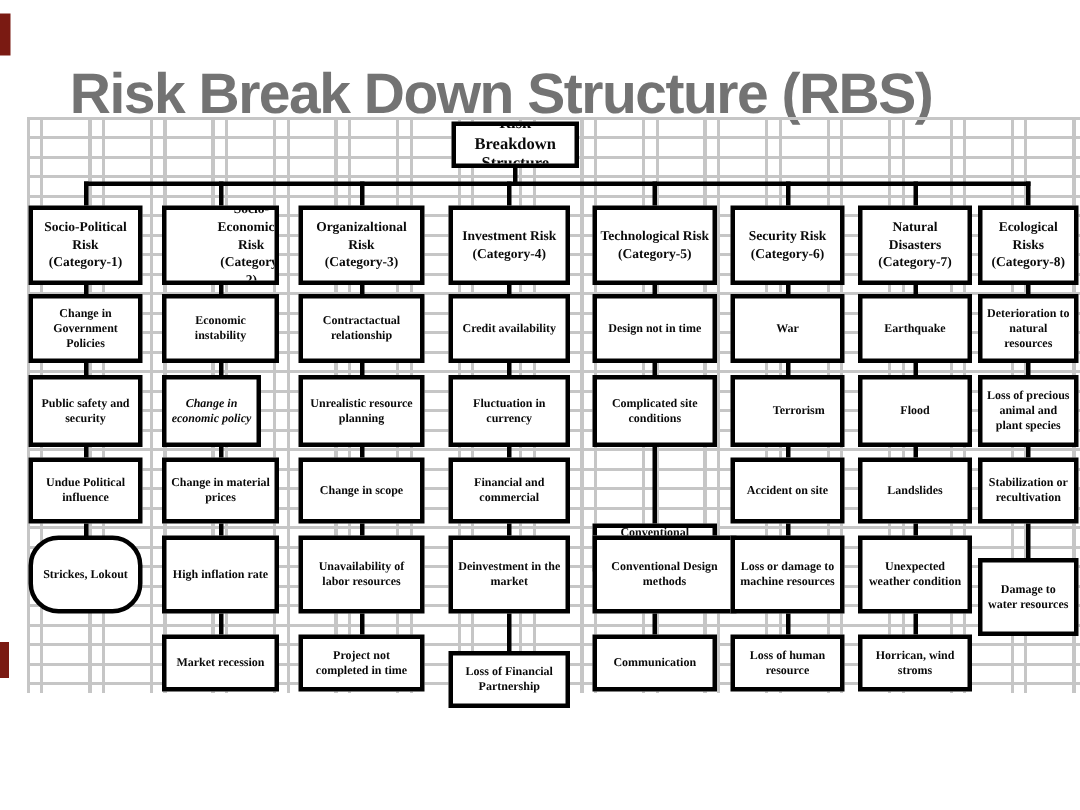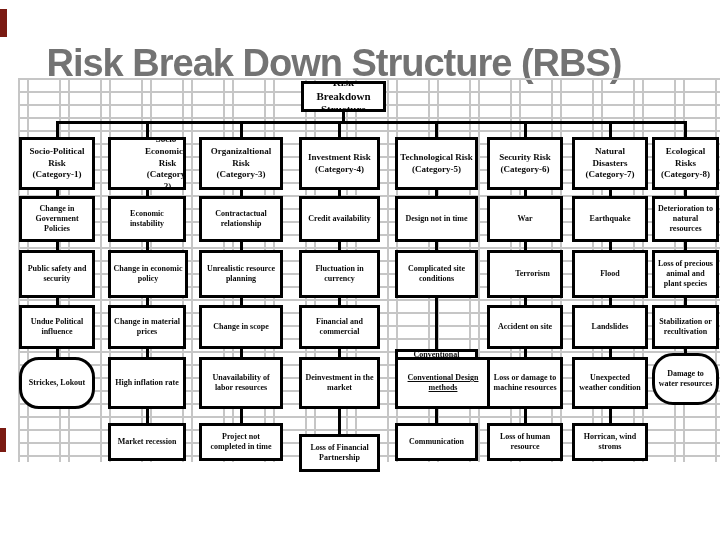--- a/index.html
+++ b/index.html
@@ -53,21 +53,21 @@
         <div class="box item" style="left: 1px; top: 172px; width: 76px; height: 48px;">Public safety and security</div>
         <div class="box item" style="left: 1px; top: 227px; width: 76px; height: 44px;">Undue Political influence</div>
         <div class="box item" style="left: 1px; top: 279px; width: 76px; height: 52px; border-radius: 20px;">Strickes, Lokout</div>
         <div class="vline" style="left: 127.5px; top: 43px; height: 19px;"></div>
         <div class="vline" style="left: 127.5px; top: 109px; height: 255px;"></div>
         <div class="box cat" style="left: 90px; top: 59px; width: 78px; height: 53px; padding-left: 43px;">
           <div>Socio-Economical Risk</div>
           <div>(Category-2)</div>
         </div>
         <div class="box item" style="left: 90px; top: 118px; width: 78px; height: 46px;">Economic instability</div>
-        <div class="box item" style="left: 90px; top: 172px; width: 80px; height: 48px;">Change in economic policy</div>
+        <div class="box item" style="left: 90px; top: 172px; width: 66px; height: 48px; font-style: italic;">Change in economic policy</div>
         <div class="box item" style="left: 90px; top: 227px; width: 78px; height: 44px;">Change in material prices</div>
         <div class="box item" style="left: 90px; top: 279px; width: 78px; height: 52px;">High inflation rate</div>
         <div class="box item" style="left: 90px; top: 345px; width: 78px; height: 38px;">Market recession</div>
         <div class="vline" style="left: 221.5px; top: 43px; height: 19px;"></div>
         <div class="vline" style="left: 221.5px; top: 109px; height: 255px;"></div>
         <div class="box cat" style="left: 181px; top: 59px; width: 84px; height: 53px;">
           <div>Organizaltional Risk</div>
           <div>(Category-3)</div>
         </div>
         <div class="box item" style="left: 181px; top: 118px; width: 84px; height: 46px;">Contractactual relationship</div>
@@ -88,21 +88,21 @@
         <div class="box item" style="left: 281px; top: 356px; width: 81px; height: 38px;">Loss of Financial Partnership</div>
         <div class="vline" style="left: 417px; top: 43px; height: 19px;"></div>
         <div class="vline" style="left: 417px; top: 109px; height: 255px;"></div>
         <div class="box cat" style="left: 377px; top: 59px; width: 83px; height: 53px;">
           <div>Technological Risk</div>
           <div>(Category-5)</div>
         </div>
         <div class="box item" style="left: 377px; top: 118px; width: 83px; height: 46px;">Design not in time</div>
         <div class="box item" style="left: 377px; top: 172px; width: 83px; height: 48px;">Complicated site conditions</div>
         <div class="box item" style="left: 377px; top: 227px; width: 83px; height: 32px; margin-top: 44px;">Conventional Construction methods</div>
-        <div class="box item" style="left: 377px; top: 279px; width: 96px; height: 52px; text-decoration: underline;">Conventional Design methods</div>
+        <div class="box item" style="left: 377px; top: 279px; width: 96px; height: 52px;">Conventional Design methods</div>
         <div class="box item" style="left: 377px; top: 345px; width: 83px; height: 38px;">Communication</div>
         <div class="vline" style="left: 505.5px; top: 43px; height: 19px;"></div>
         <div class="vline" style="left: 505.5px; top: 109px; height: 255px;"></div>
         <div class="box cat" style="left: 469px; top: 59px; width: 76px; height: 53px;">
           <div>Security Risk</div>
           <div>(Category-6)</div>
         </div>
         <div class="box item" style="left: 469px; top: 118px; width: 76px; height: 46px;">War</div>
         <div class="box item" style="left: 469px; top: 172px; width: 76px; height: 48px; padding-left: 17px;">Terrorism</div>
         <div class="box item" style="left: 469px; top: 227px; width: 76px; height: 44px;">Accident on site</div>
@@ -121,16 +121,16 @@
         <div class="box item" style="left: 554px; top: 345px; width: 76px; height: 38px;">Horrican, wind stroms</div>
         <div class="vline" style="left: 666px; top: 43px; height: 19px;"></div>
         <div class="vline" style="left: 666px; top: 109px; height: 196px;"></div>
         <div class="box cat" style="left: 634px; top: 59px; width: 67px; height: 53px;">
           <div>Ecological Risks</div>
           <div>(Category-8)</div>
         </div>
         <div class="box item" style="left: 634px; top: 118px; width: 67px; height: 46px;">Deterioration to natural resources</div>
         <div class="box item" style="left: 634px; top: 172px; width: 67px; height: 48px;">Loss of precious animal and plant species</div>
         <div class="box item" style="left: 634px; top: 227px; width: 67px; height: 44px;">Stabilization or recultivation</div>
-        <div class="box item" style="left: 634px; top: 275px; width: 67px; height: 52px; border-radius: 21px;">Damage to water resources</div>
+        <div class="box item" style="left: 634px; top: 294px; width: 67px; height: 52px;">Damage to water resources</div>
       </div>
   </div>
 </div>
 
 </body></html>

